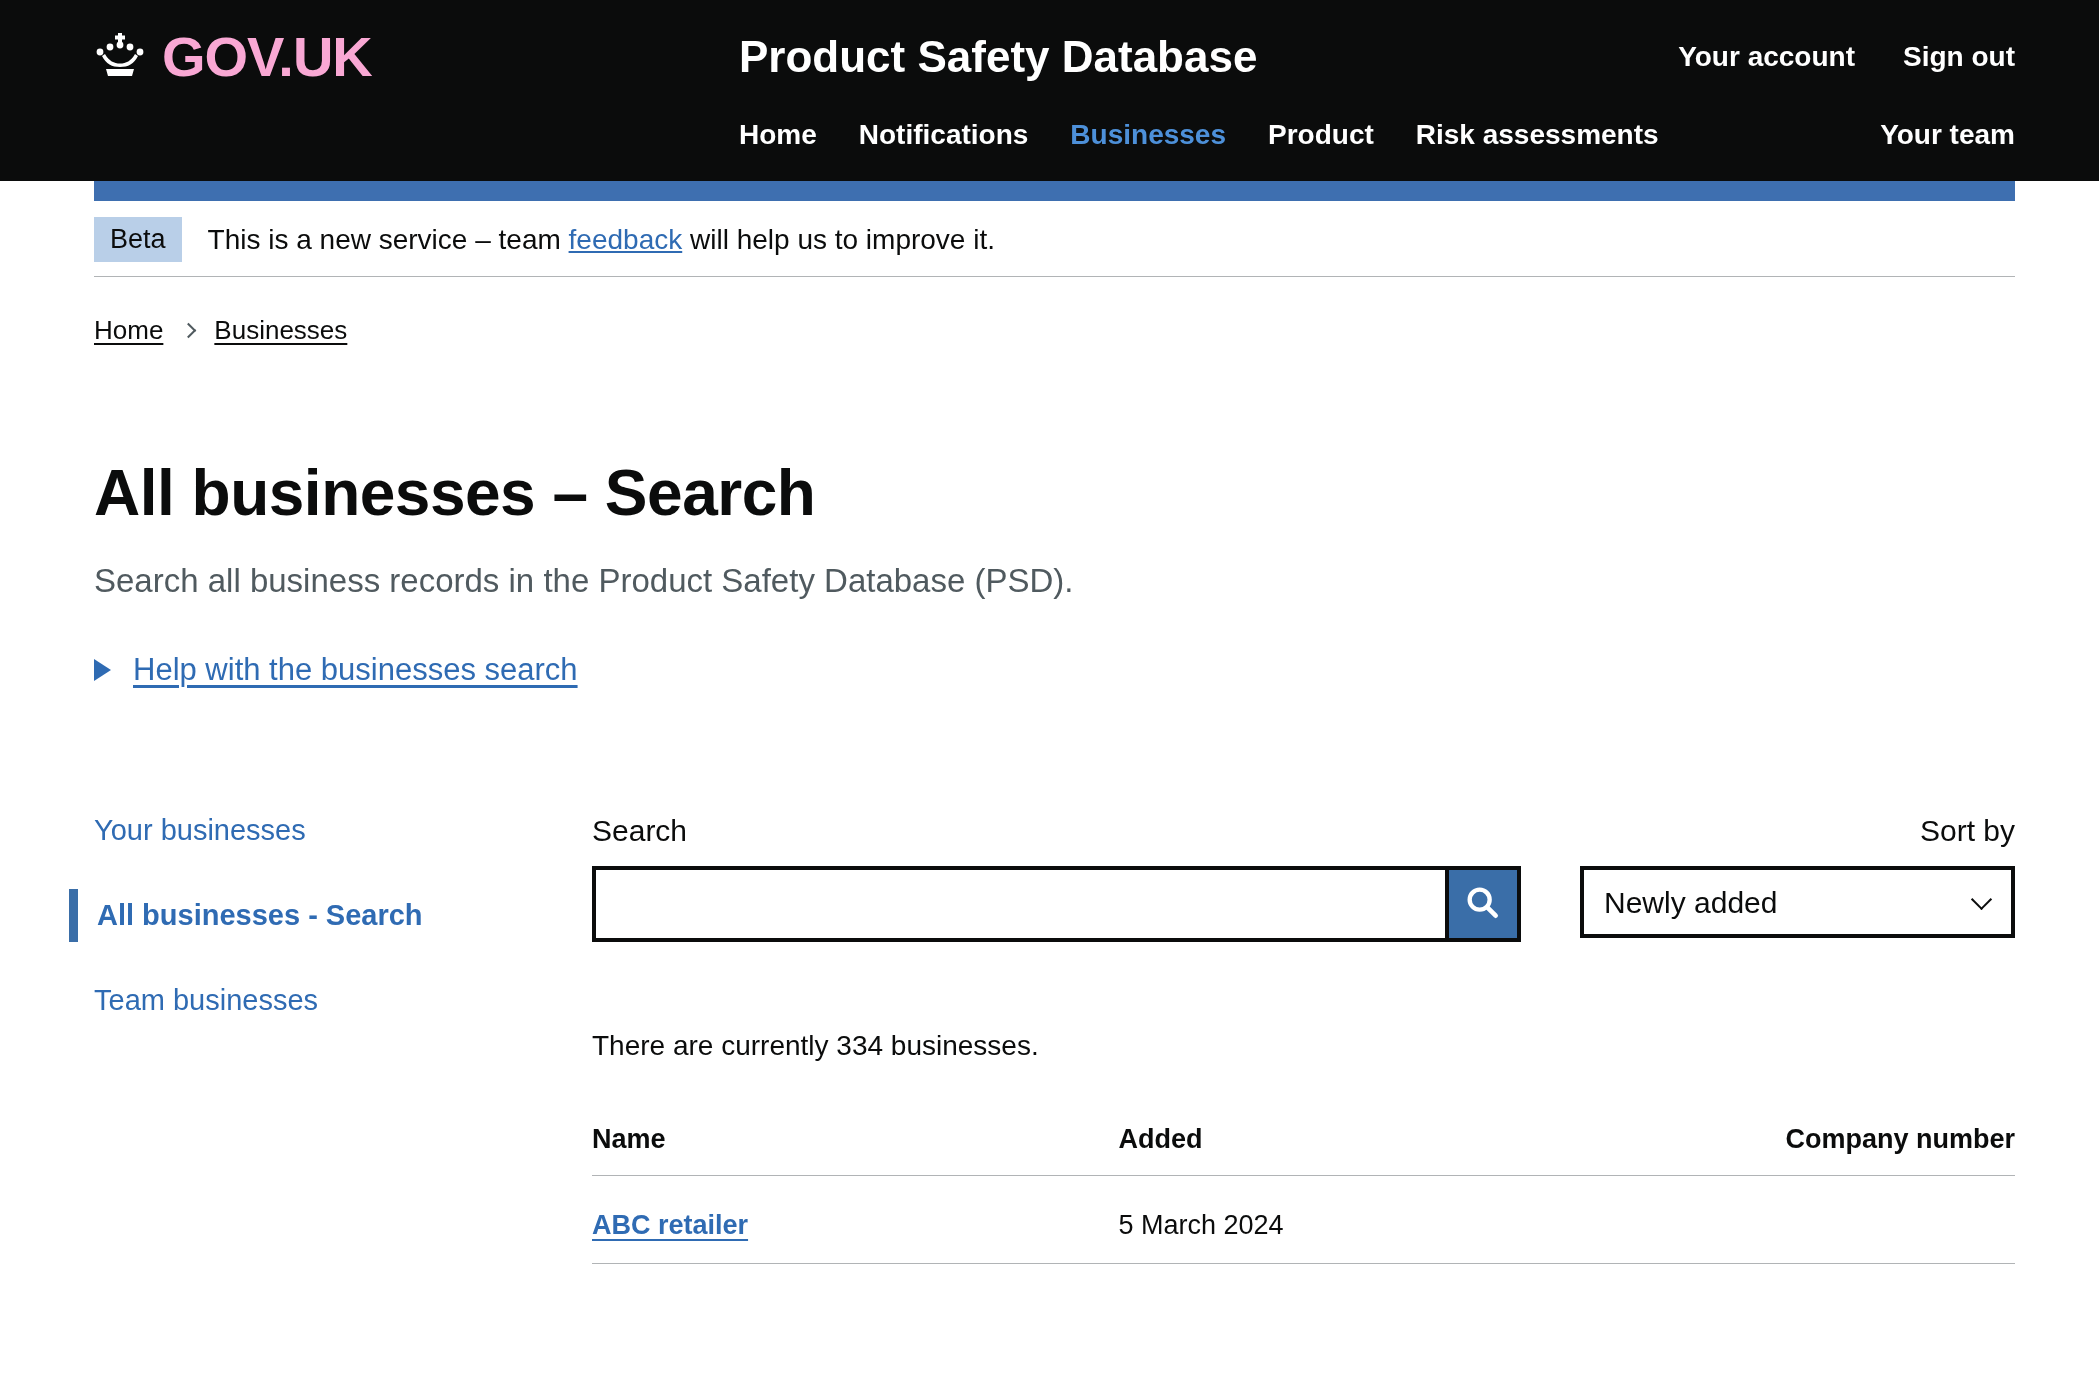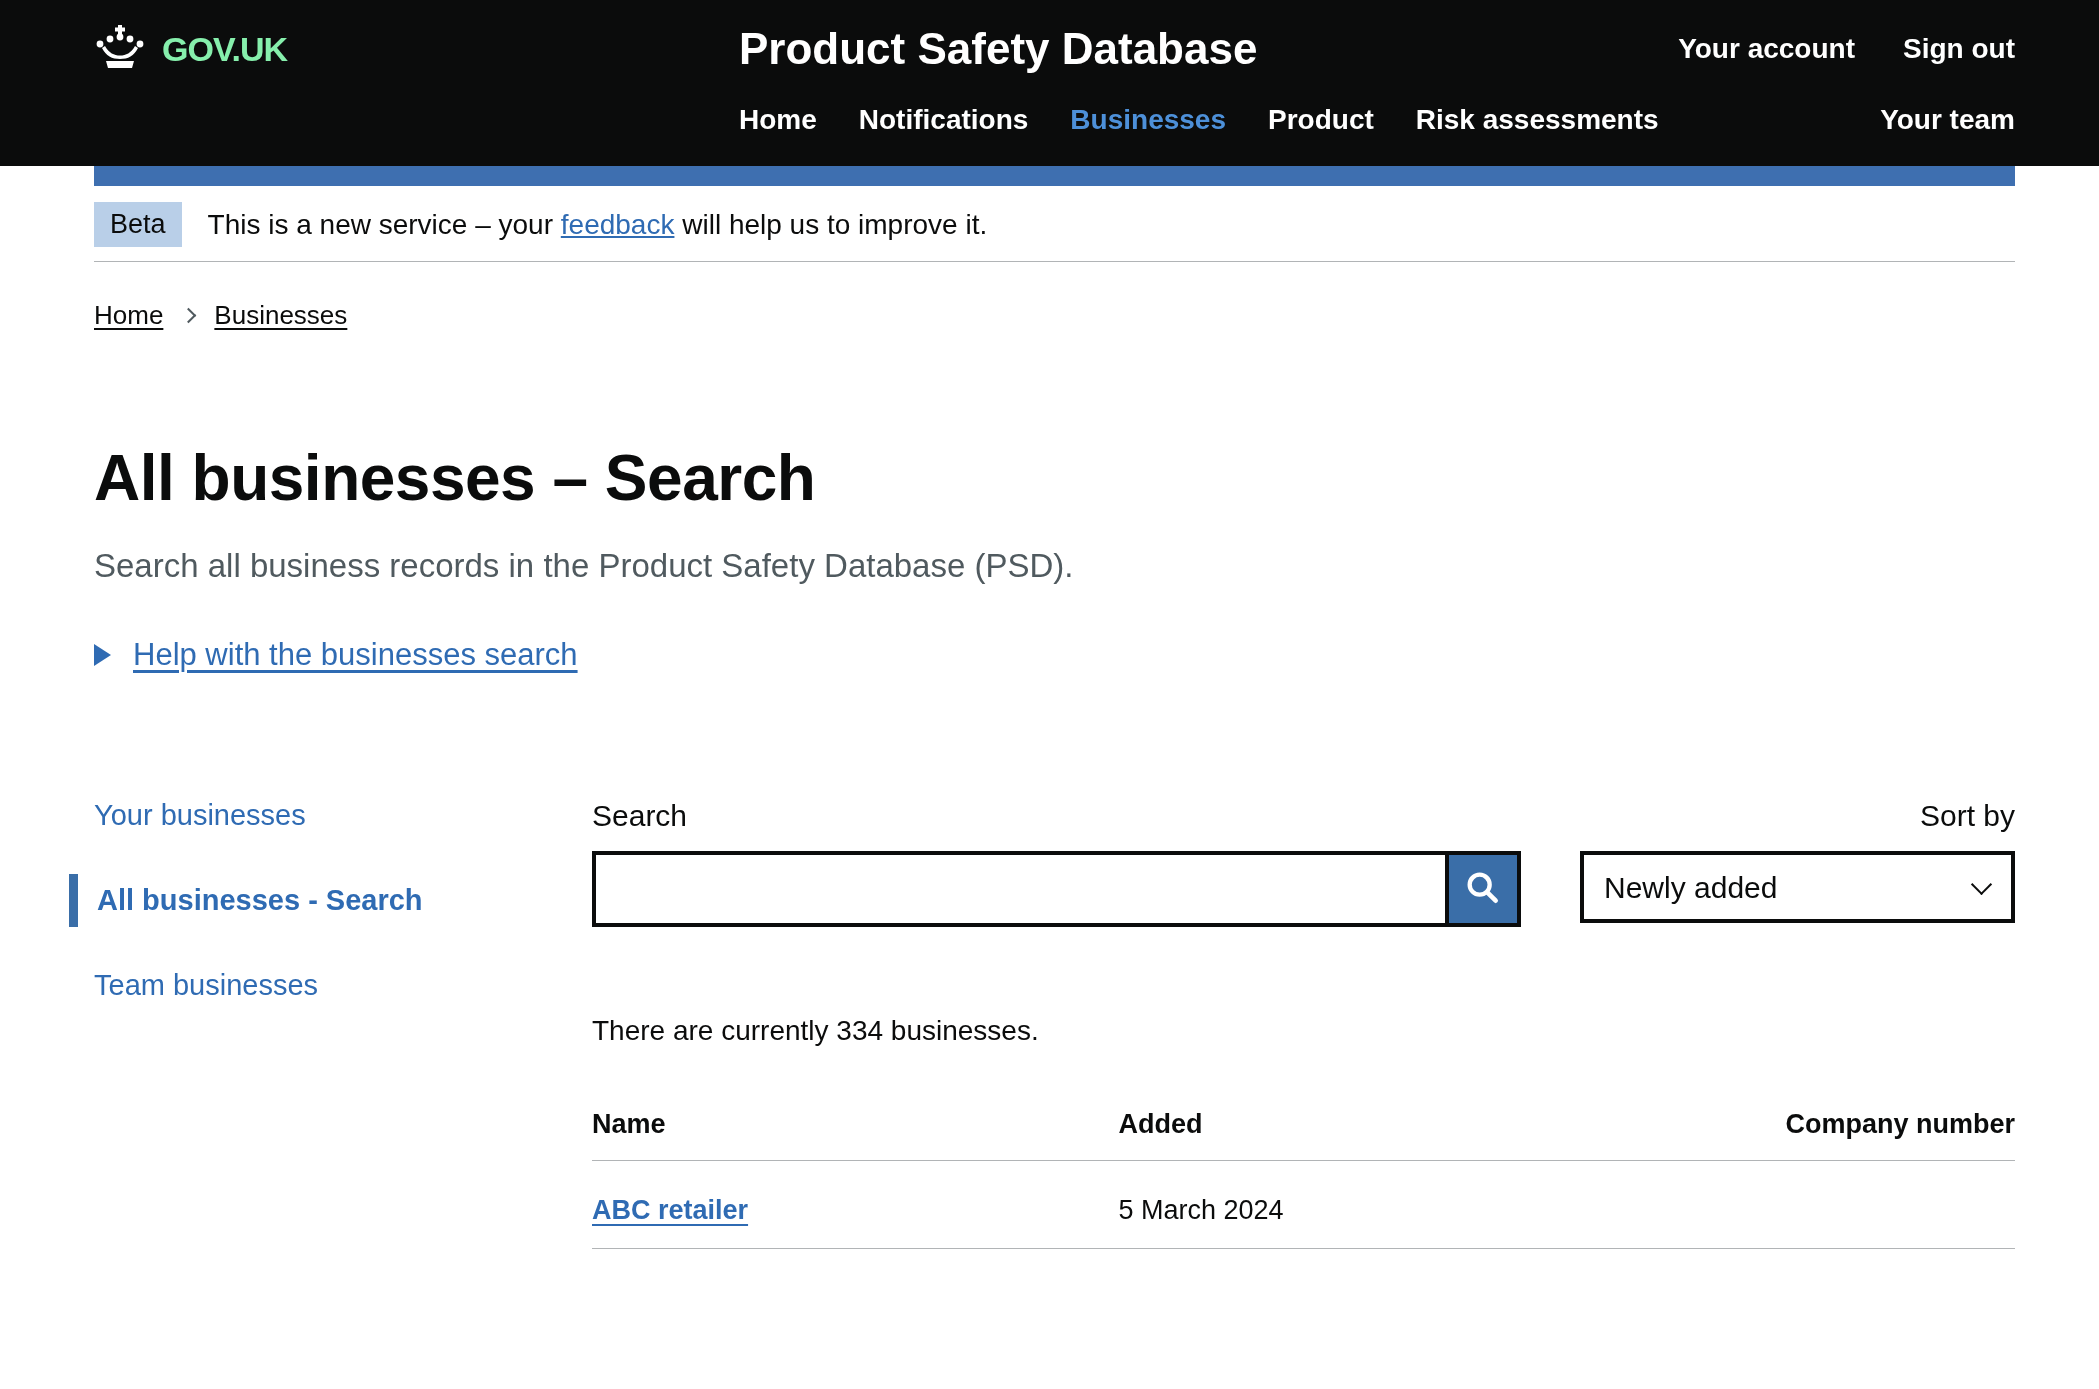--- a/index.html
+++ b/index.html
@@ -4,21 +4,21 @@
 <style>
   * { margin:0; padding:0; box-sizing:border-box; }
   html,body { width:2099px; height:1389px; overflow:hidden; background:#ffffff;
               font-family:"Liberation Sans", sans-serif; color:#0b0c0c; }
   .container { margin:0 84px 0 94px; }
 
   
   .masthead { background:#0b0c0c; padding:24px 0 30px; }
   .mast-row { display:flex; align-items:center; }
   .logo-col { width:645px; display:flex; align-items:center; gap:16px; }
-  .logo-text { color:#86efac; font-weight:bold; font-size:34px; letter-spacing:-1px; }
+  .logo-text { color:#f9a8d4; font-weight:bold; font-size:56px; letter-spacing:-1px; }
   .service-name { flex:1; color:#ffffff; font-weight:bold; font-size:44px; }
   .account-links { display:flex; gap:48px; }
   .account-links a { color:#ffffff; font-weight:bold; font-size:28px; text-decoration:none; }
   .mast-nav { display:flex; align-items:center; margin-top:30px; }
   .nav-spacer { width:645px; }
   .nav-items { display:flex; gap:42px; flex:1; }
   .nav-items a, .nav-right a { color:#ffffff; font-weight:bold; font-size:28px; text-decoration:none; }
   .nav-items a.active { color:#4d90d9; }
 
   .blue-bar { height:20px; background:#3e6fb0; }
@@ -130,21 +130,21 @@
       </div>
     </nav>
   </div>
 </header>
 
 <div class="container">
   <div class="blue-bar"></div>
 
   <div class="phase-banner">
     <span class="phase-tag">Beta</span>
-    <span class="phase-text"><span>This is a new service – your </span><a href="#">feedback</a><span> will help us to improve it.</span></span>
+    <span class="phase-text"><span>This is a new service – team </span><a href="#">feedback</a><span> will help us to improve it.</span></span>
   </div>
 
   <nav class="breadcrumb">
     <a href="#">Home</a>
     <span class="crumb-chevron"></span>
     <a href="#">Businesses</a>
   </nav>
 
   <h1 class="page-title">All businesses – Search</h1>
   <p class="lede">Search all business records in the Product Safety Database (PSD).</p>

